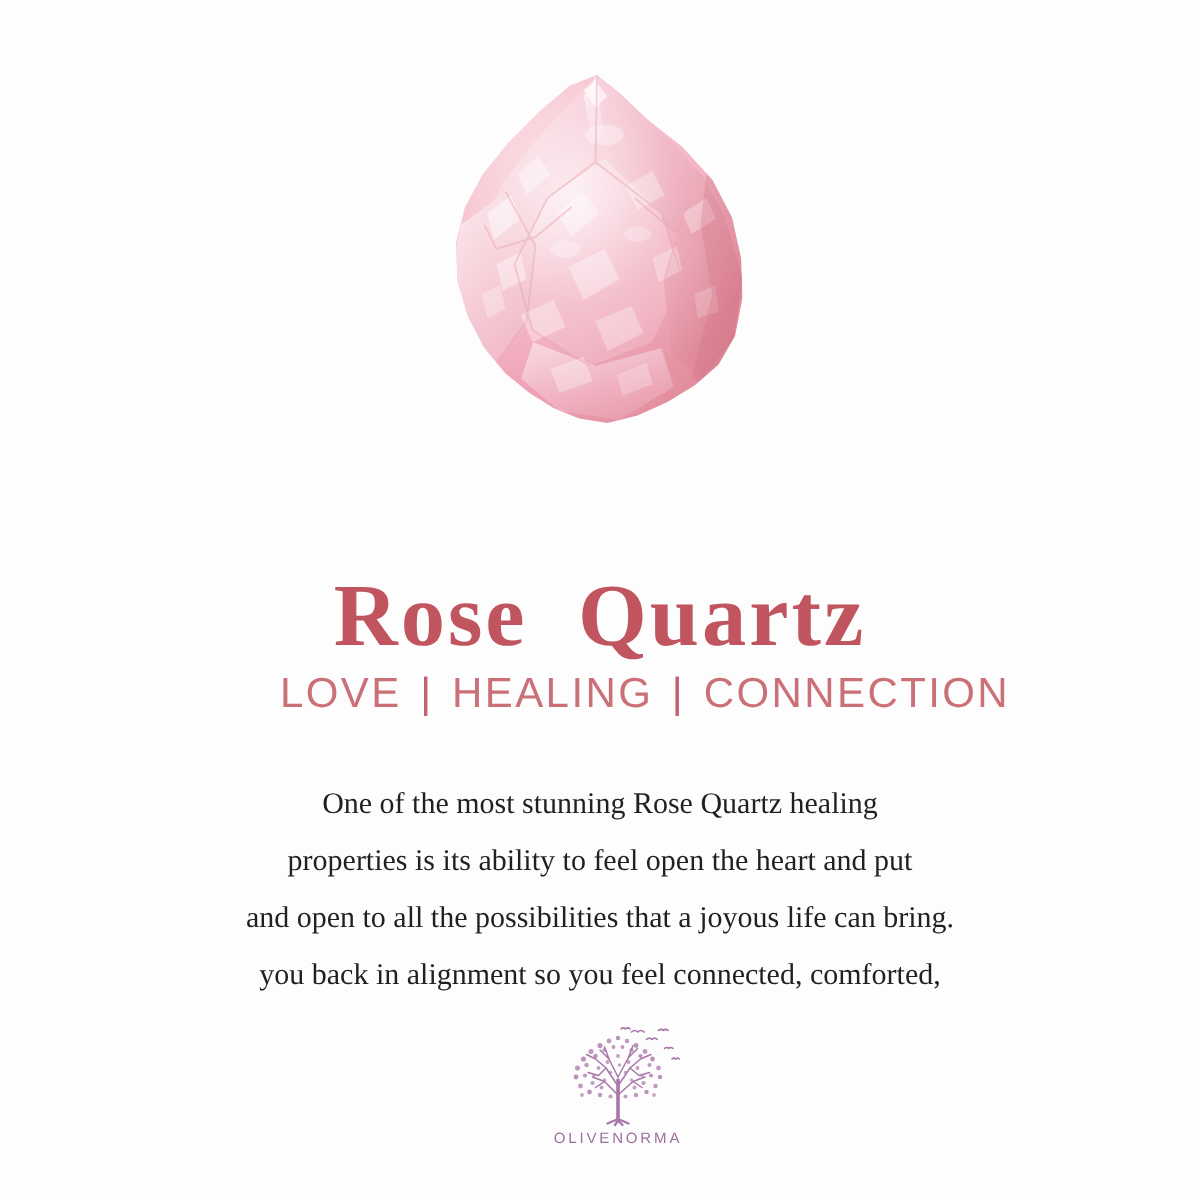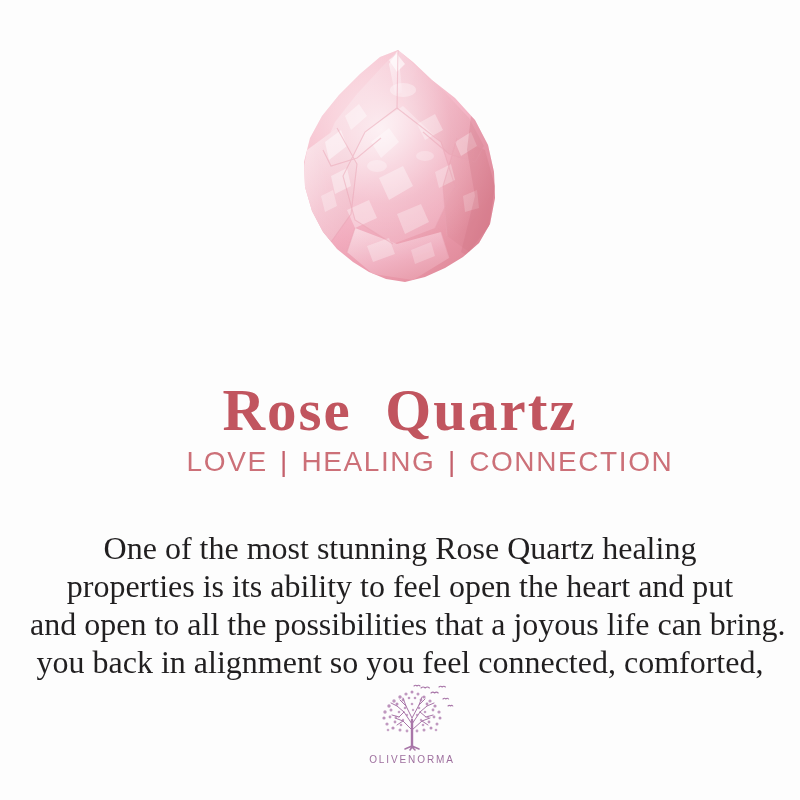--- a/index.html
+++ b/index.html
@@ -80,21 +80,21 @@
 
   
   .body-copy {
     position: absolute;
     top: 497px;
     left: 30px;
     width: 740px;
     text-align: center;
     font-family: "Liberation Serif", "DejaVu Serif", serif;
     font-weight: 400;
-    font-size: 32px;
+    font-size: 20px;
     line-height: 38px;
     color: #211f20;
   }
   .body-copy .line {
     display: block;
     white-space: nowrap;
   }
 
   
   .logo {

